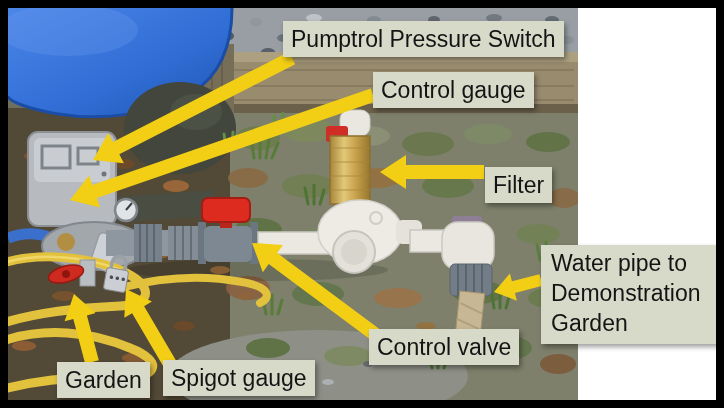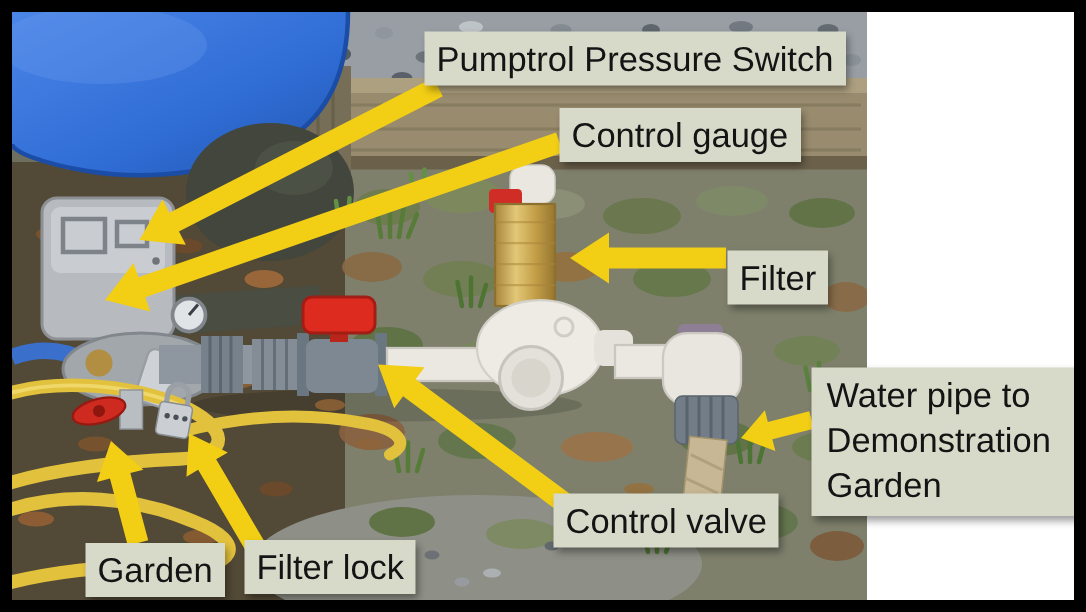--- a/index.html
+++ b/index.html
@@ -247,16 +247,16 @@
       <polygon points="90.8,352.2 78.9,307.4 87.6,305.1 66,286 56.6,313.3 65.3,311.0 77.2,355.8" fill="#f2ce15"></polygon>
       <polygon points="168.0,352.5 136.1,298.2 143.9,293.6 118,281 116.3,309.8 124.1,305.2 156.0,359.5" fill="#f2ce15"></polygon>
     </svg>
 
     <div class="lbl" id="lbl-pumptrol">Pumptrol Pressure Switch</div>
     <div class="lbl" id="lbl-gauge">Control gauge</div>
     <div class="lbl" id="lbl-filter">Filter</div>
     <div class="lbl" id="lbl-waterpipe">Water pipe to Demonstration Garden</div>
     <div class="lbl" id="lbl-valve">Control valve</div>
     <div class="lbl" id="lbl-spigot">Garden</div>
-    <div class="lbl" id="lbl-spigotlock">Filter lock</div>
+    <div class="lbl" id="lbl-spigotlock">Spigot gauge</div>
 
   </div>
 </div>
 
 </body></html>

